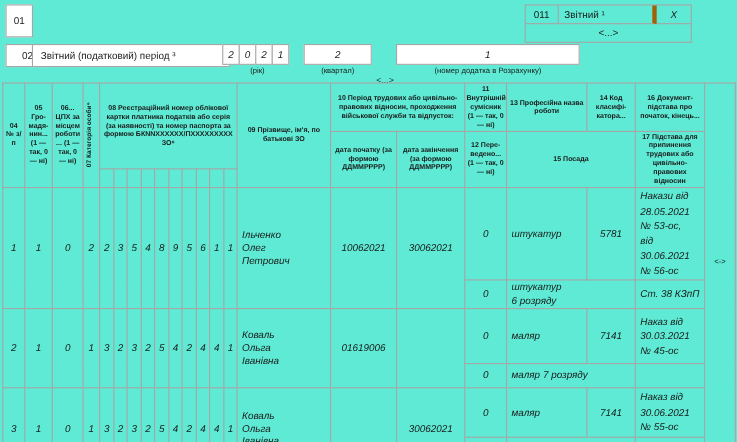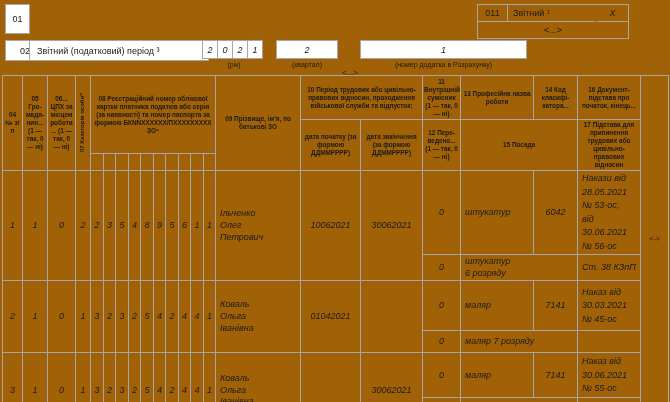--- a/index.html
+++ b/index.html
@@ -1,16 +1,16 @@
 <!DOCTYPE html>
 <html><head>
 <meta charset="utf-8">
 <style>
   html,body{margin:0;padding:0;background:#fff;}
-  #page{position:relative;width:670px;height:402px;background:#a16207;
+  #page{position:relative;width:670px;height:402px;background:#5eead4;
         font-family:"Liberation Sans",sans-serif;color:#1a1a1a;overflow:hidden;}
   .bx{position:absolute;border:1px solid #a6a6a6;box-sizing:border-box;background:#fff;}
   .cent{display:flex;align-items:center;justify-content:center;text-align:center;}
   .lft{display:flex;align-items:center;padding-left:7px;}
   .f9{font-size:9px;}
   .ital{font-style:italic;}
   .lbl{position:absolute;font-size:7px;text-align:center;}
 
   
   #rtype{position:absolute;left:477px;top:4px;width:152px;height:35px;
@@ -157,21 +157,21 @@
       <td rowspan="2">6</td>
       <td rowspan="2">1</td>
       <td rowspan="2">1</td>
       <td rowspan="2" class="txt">Ільченко
 Олег
 Петрович</td>
       <td rowspan="2">10062021</td>
       <td rowspan="2">30062021</td>
       <td>0</td>
       <td class="txt">штукатур</td>
-      <td>6042</td>
+      <td>5781</td>
       <td class="doc">Накази від
 28.05.2021
 № 53-ос,
 від 30.06.2021
 № 56-ос</td>
     </tr>
     <tr class="r1b">
       <td>0</td>
       <td colspan="2" class="txt">штукатур
 6 розряду</td>
@@ -189,21 +189,21 @@
       <td rowspan="2">2</td>
       <td rowspan="2">5</td>
       <td rowspan="2">4</td>
       <td rowspan="2">2</td>
       <td rowspan="2">4</td>
       <td rowspan="2">4</td>
       <td rowspan="2">1</td>
       <td rowspan="2" class="txt">Коваль
 Ольга
 Іванівна</td>
-      <td rowspan="2">01042021</td>
+      <td rowspan="2">01619006</td>
       <td rowspan="2"></td>
       <td>0</td>
       <td class="txt">маляр</td>
       <td>7141</td>
       <td class="doc">Наказ від
 30.03.2021
 № 45-ос</td>
     </tr>
     <tr class="r2b">
       <td>0</td>

